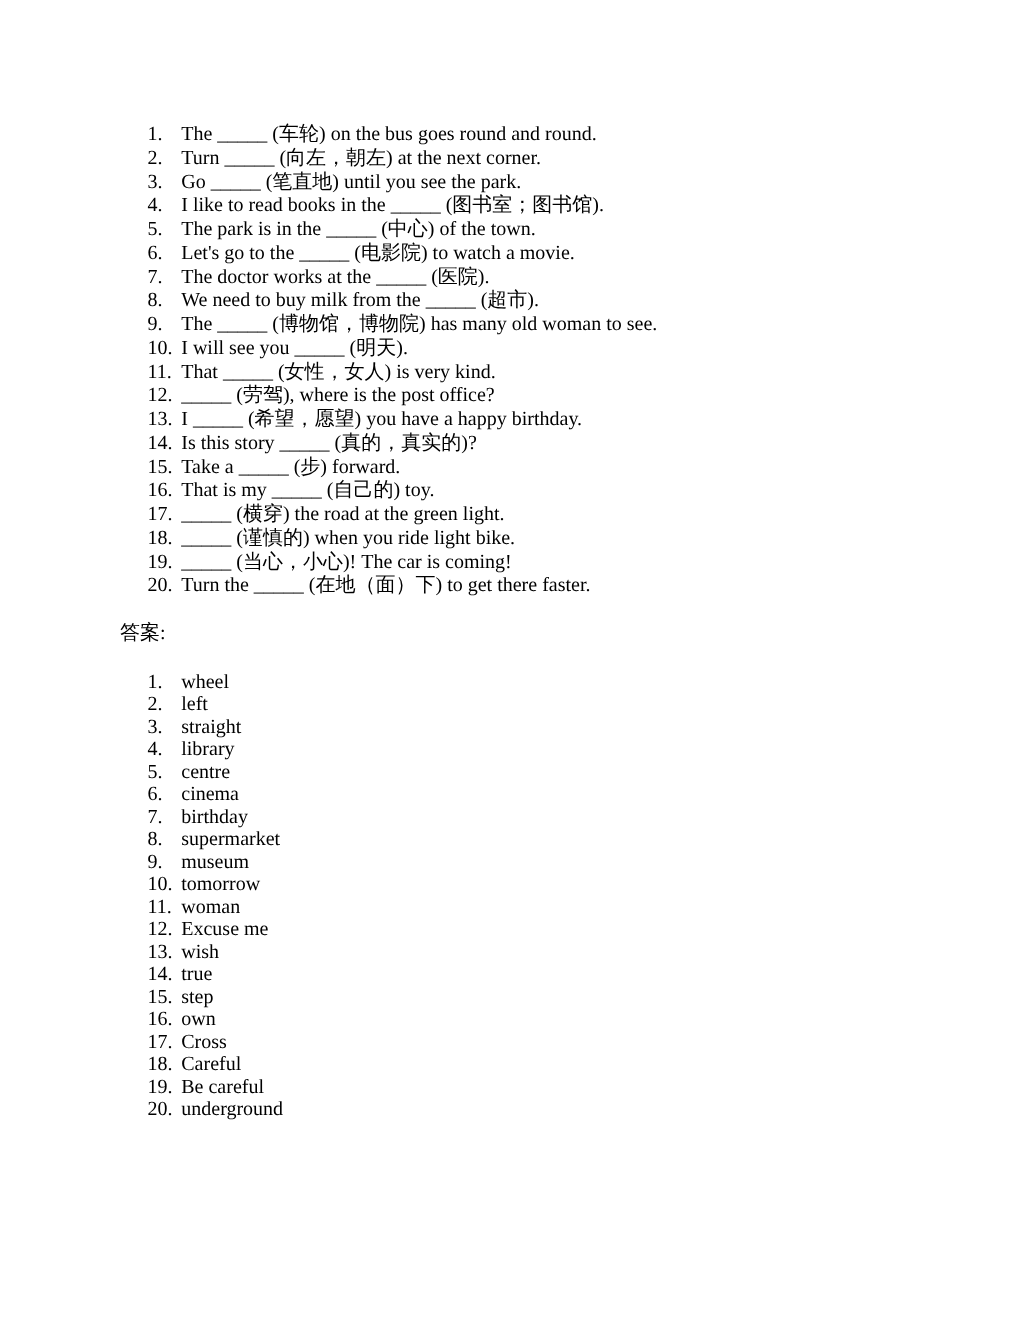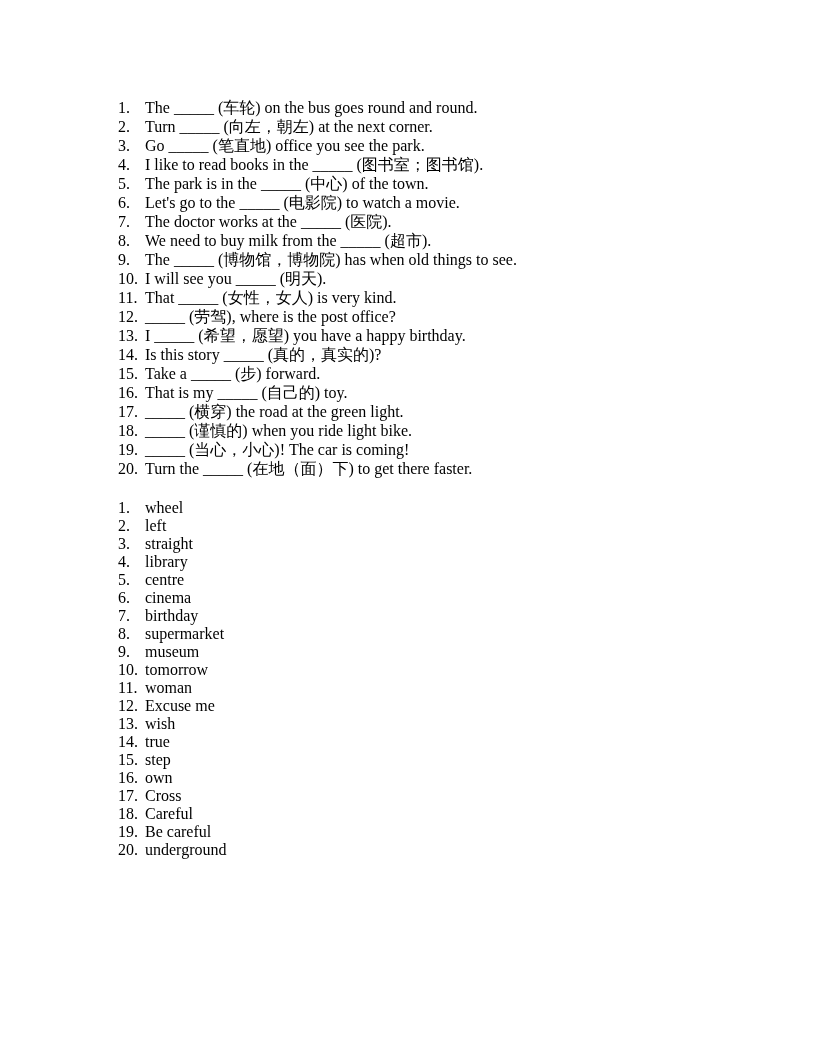--- a/index.html
+++ b/index.html
@@ -57,21 +57,21 @@
     <div class="row">
         <span class="num">1.</span>
         <span class="text">The _____ (车轮) on the bus goes round and round.</span>
       </div>
     <div class="row">
         <span class="num">2.</span>
         <span class="text">Turn _____ (向左，朝左) at the next corner.</span>
       </div>
     <div class="row">
         <span class="num">3.</span>
-        <span class="text">Go _____ (笔直地) office you see the park.</span>
+        <span class="text">Go _____ (笔直地) until you see the park.</span>
       </div>
     <div class="row">
         <span class="num">4.</span>
         <span class="text">I like to read books in the _____ (图书室；图书馆).</span>
       </div>
     <div class="row">
         <span class="num">5.</span>
         <span class="text">The park is in the _____ (中心) of the town.</span>
       </div>
     <div class="row">
@@ -81,21 +81,21 @@
     <div class="row">
         <span class="num">7.</span>
         <span class="text">The doctor works at the _____ (医院).</span>
       </div>
     <div class="row">
         <span class="num">8.</span>
         <span class="text">We need to buy milk from the _____ (超市).</span>
       </div>
     <div class="row">
         <span class="num">9.</span>
-        <span class="text">The _____ (博物馆，博物院) has when old things to see.</span>
+        <span class="text">The _____ (博物馆，博物院) has many old woman to see.</span>
       </div>
     <div class="row">
         <span class="num">10.</span>
         <span class="text">I will see you _____ (明天).</span>
       </div>
     <div class="row">
         <span class="num">11.</span>
         <span class="text">That _____ (女性，女人) is very kind.</span>
       </div>
     <div class="row">
@@ -129,20 +129,21 @@
     <div class="row">
         <span class="num">19.</span>
         <span class="text">_____ (当心，小心)! The car is coming!</span>
       </div>
     <div class="row">
         <span class="num">20.</span>
         <span class="text">Turn the _____ (在地（面）下) to get there faster.</span>
       </div>
   </div>
 
+  <div class="answers-heading">答案:</div>
 
   <div class="list answer-list">
     <div class="row">
         <span class="num">1.</span>
         <span class="text">wheel</span>
       </div>
     <div class="row">
         <span class="num">2.</span>
         <span class="text">left</span>
       </div>

